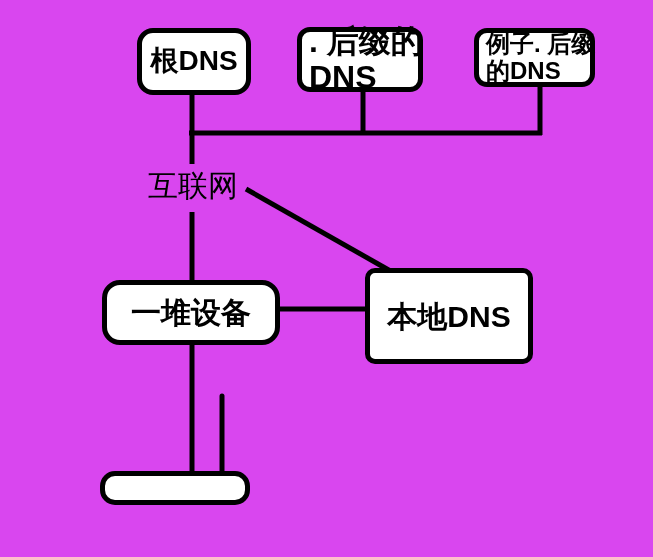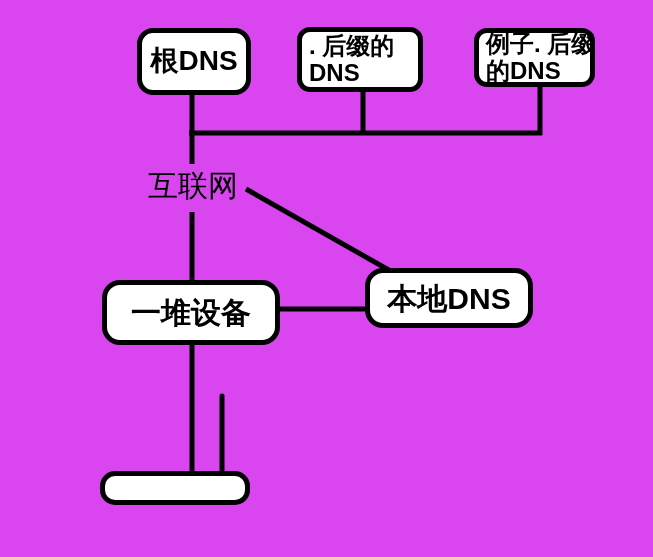--- a/index.html
+++ b/index.html
@@ -43,24 +43,24 @@
     flex-direction: column;
     align-items: flex-start;
     justify-content: center;
     padding-left: 7px;
     overflow: visible;
   }
   .node.multiline span {
     white-space: nowrap;
   }
   #root-dns          { left: 137px; top: 28px;  width: 114px; height: 67px; font-size: 28px; }
-  #dot-suffix-dns    { left: 297px; top: 27px;  width: 126px; height: 65px; font-size: 24px; border-radius: 13px; }
+  #dot-suffix-dns    { left: 297px; top: 27px;  width: 126px; height: 65px; font-size: 32px; border-radius: 13px; }
   #example-suffix-dns{ left: 474px; top: 28px;  width: 121px; height: 59px; font-size: 24px; border-radius: 13px; }
   #devices           { left: 102px; top: 280px; width: 178px; height: 65px; font-size: 30px; border-radius: 18px; }
-  #local-dns         { left: 365px; top: 268px; width: 168px; height: 60px; font-size: 30px; border-radius: 18px; }
+  #local-dns         { left: 365px; top: 268px; width: 168px; height: 96px; font-size: 30px; border-radius: 10px; }
   #router            { left: 100px; top: 471px; width: 150px; height: 34px; border-radius: 15px; }
   .floating-label {
     position: absolute;
     font-weight: normal;
     font-size: 30px;
     color: #000000;
     white-space: nowrap;
   }
   #internet-label { left: 148px; top: 166px; }
   #router-label   { left: 153px; top: 507px; }

